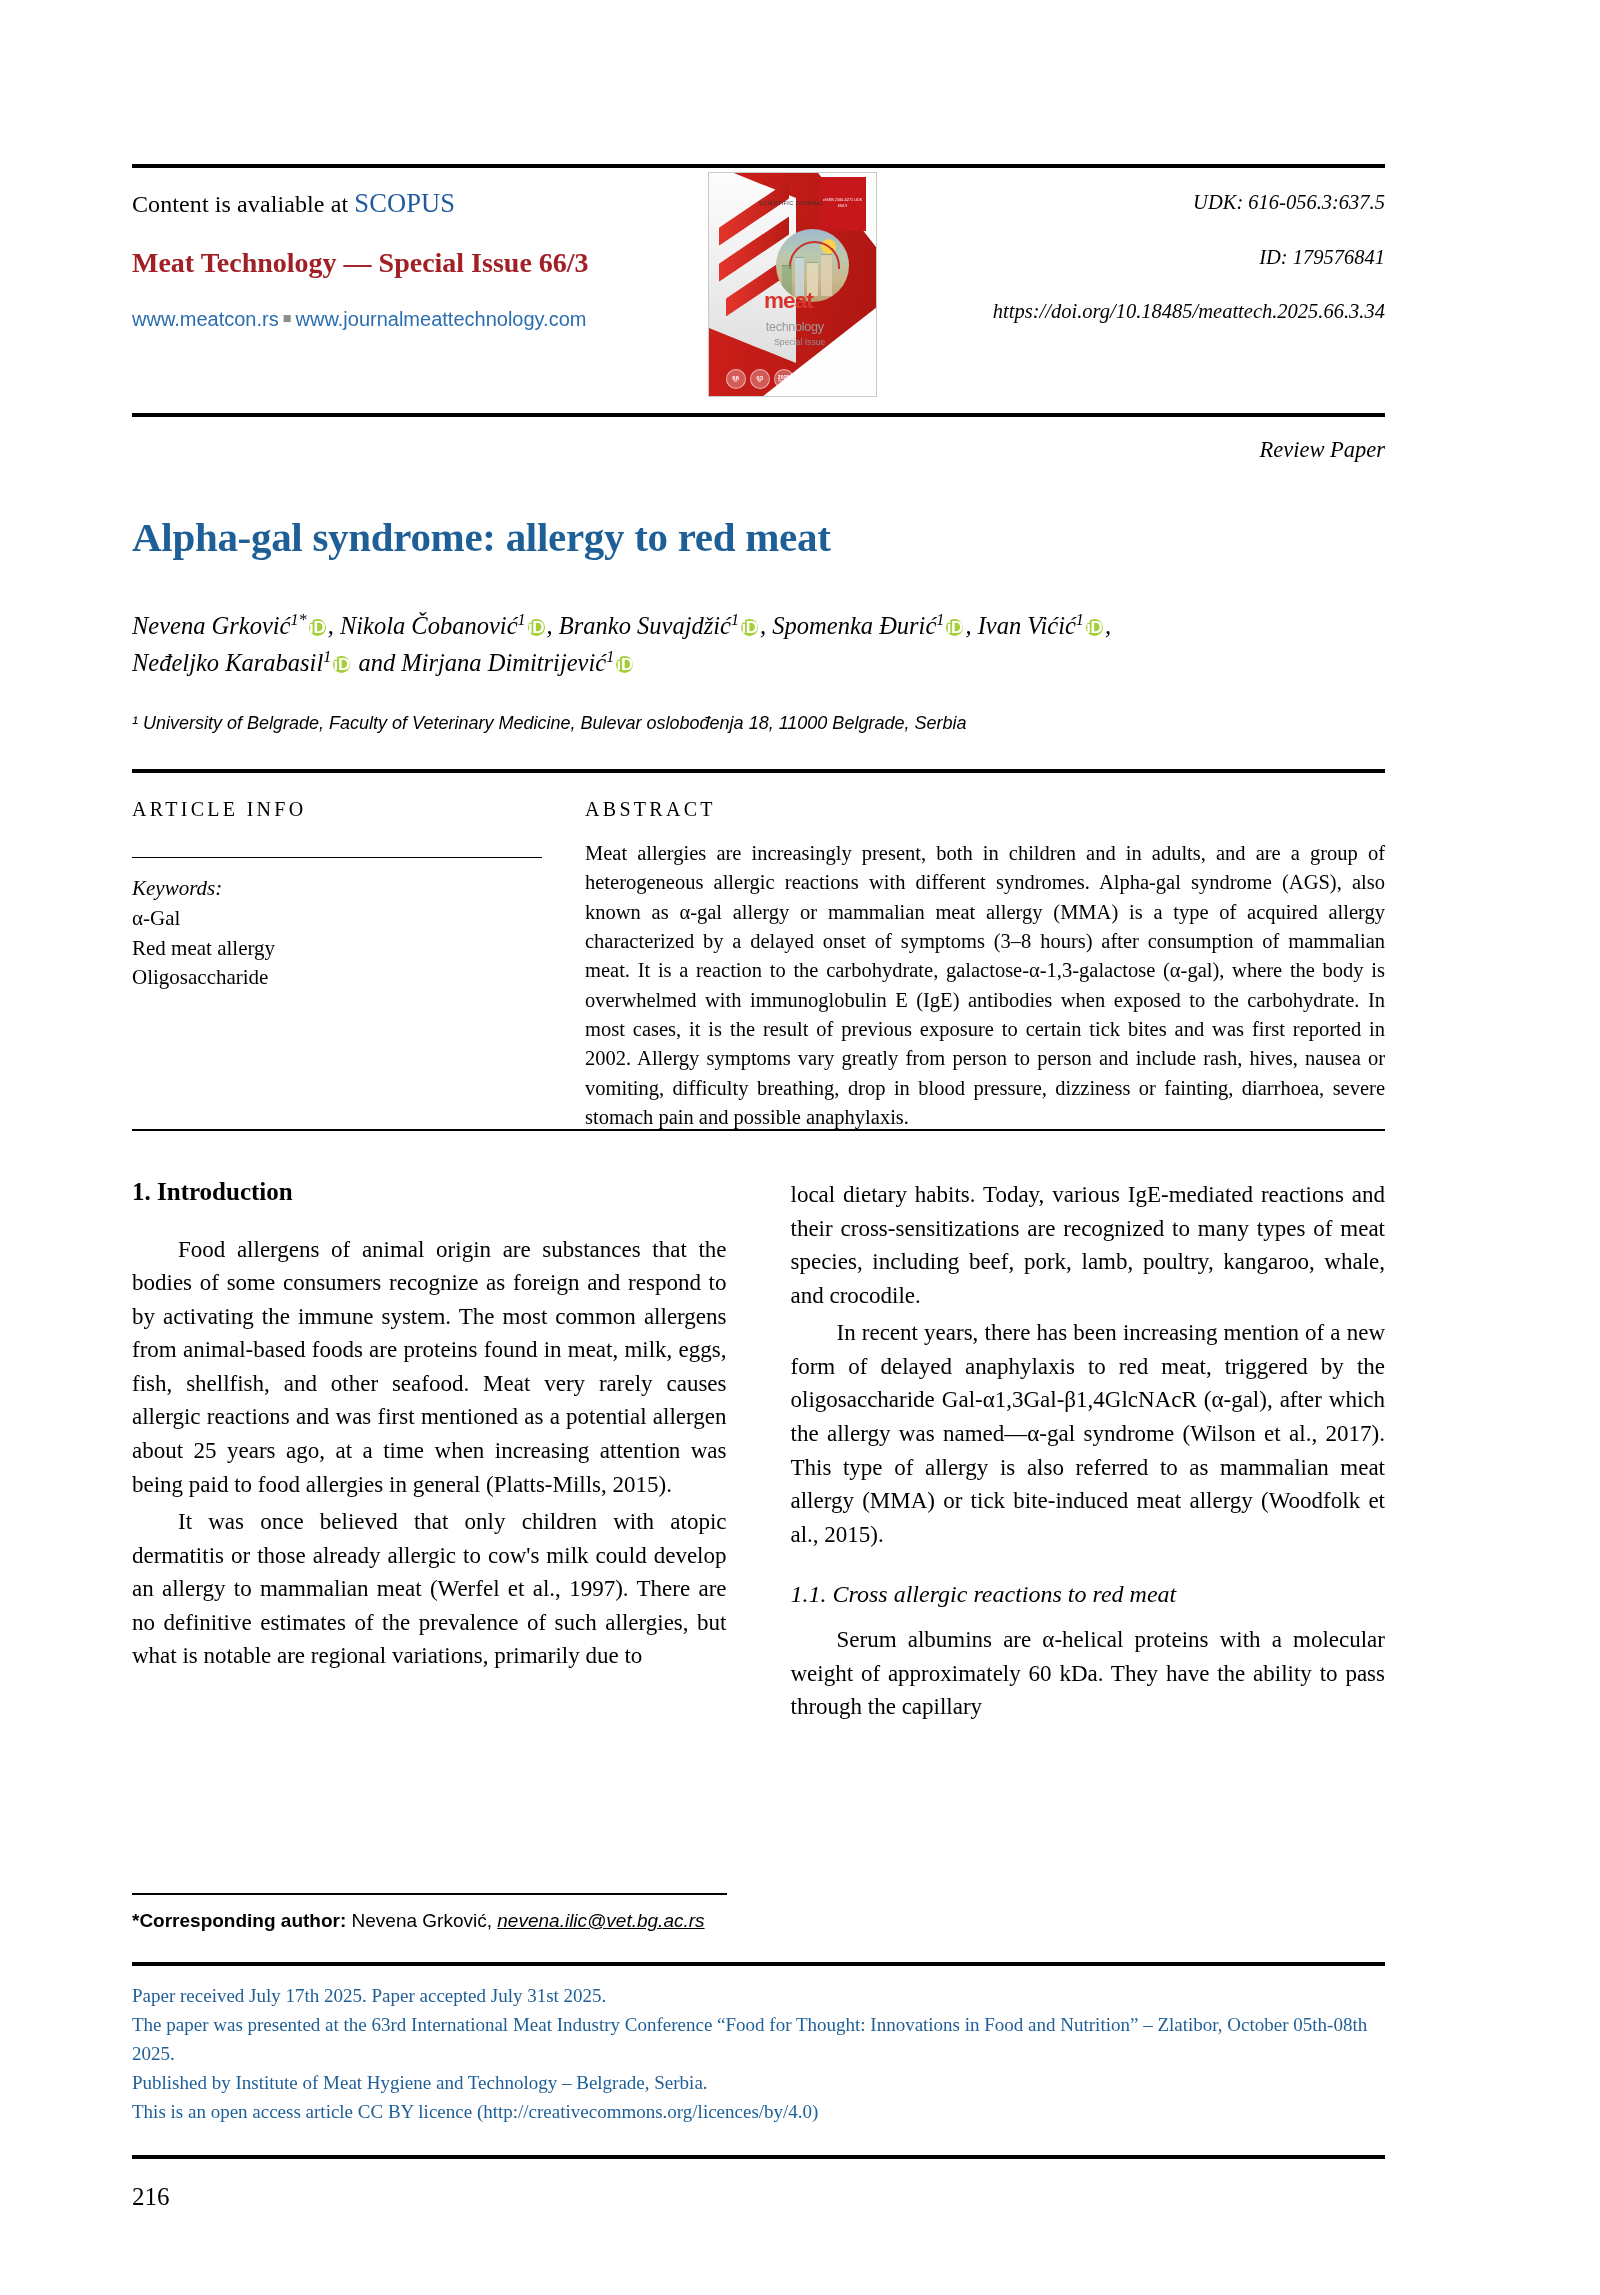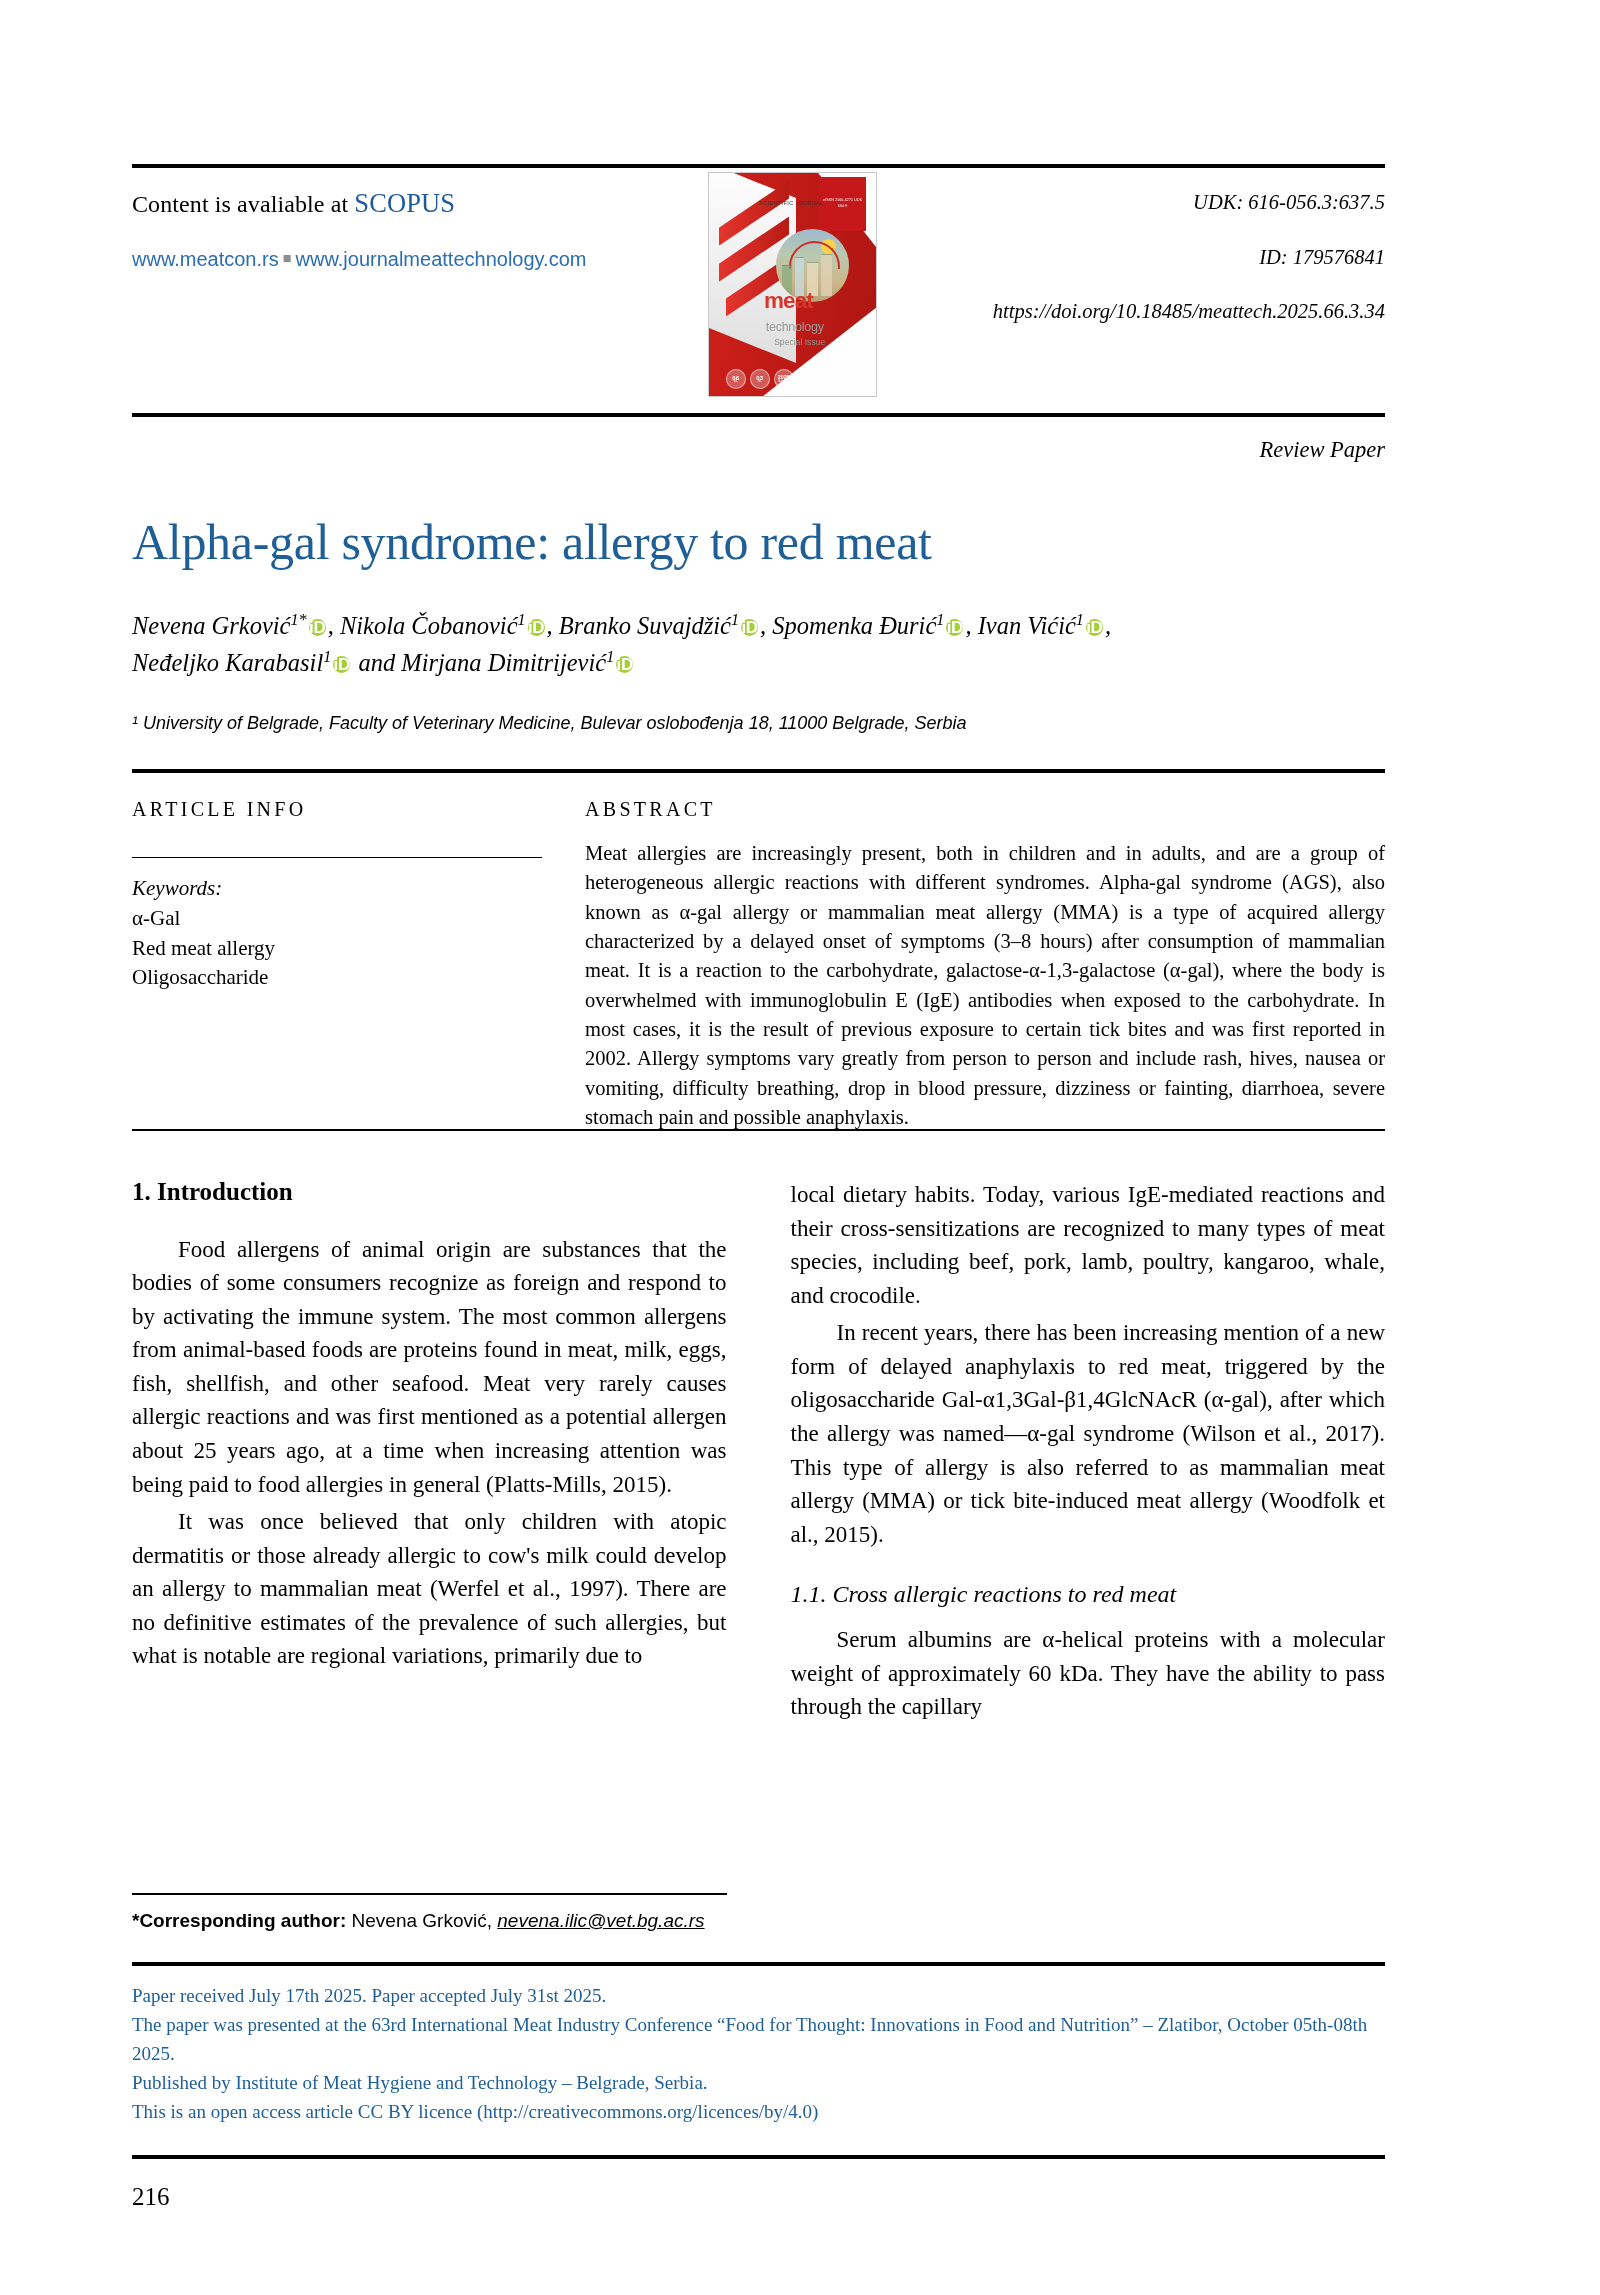--- a/index.html
+++ b/index.html
@@ -272,22 +272,22 @@
     font-size: 22.5px;
     margin-left: 6px;
   }
 
   
   .title {
     position: absolute;
     left: 132px;
     right: 132px;
     top: 513px;
-    font-size: 50px;
-    font-weight: normal;
+    font-size: 41px;
+    font-weight: bold;
     color: #1f5f97;
     letter-spacing: -0.3px;
   }
 
   
   .authors {
     position: absolute;
     left: 132px;
     right: 132px;
     top: 607px;
@@ -459,20 +459,21 @@
 
   <div class="rule-thick" style="position:absolute;left:132px;right:132px;top:164px;"></div>
 
   <div class="masthead">
     <div class="masthead-inner">
 
       <div class="mast-left">
         <div class="mast-scopus">
           <span>Content is avaliable at </span><span class="scopus-word">SCOPUS</span>
         </div>
+        <div class="mast-journal">Meat Technology — Special Issue 66/3</div>
         <div class="mast-urls">
           <span>www.meatcon.rs</span><span class="sep">■</span><span>www.journalmeattechnology.com</span>
         </div>
       </div>
 
       <div class="cover-wrap">
         <div class="cover">
           <div class="cov-bg"></div>
           <div class="cov-diag"></div>
           <div class="cov-wedge"></div>

